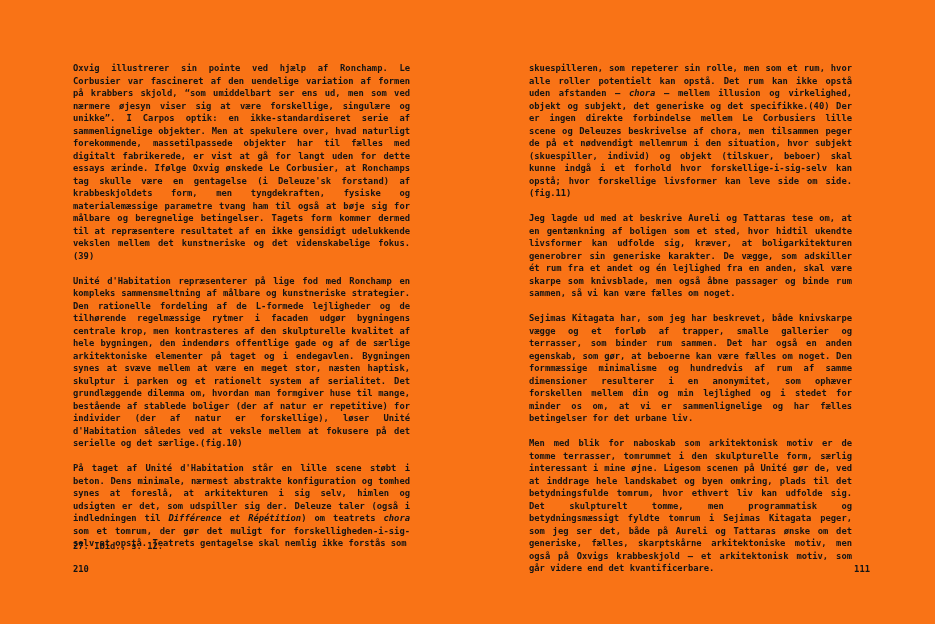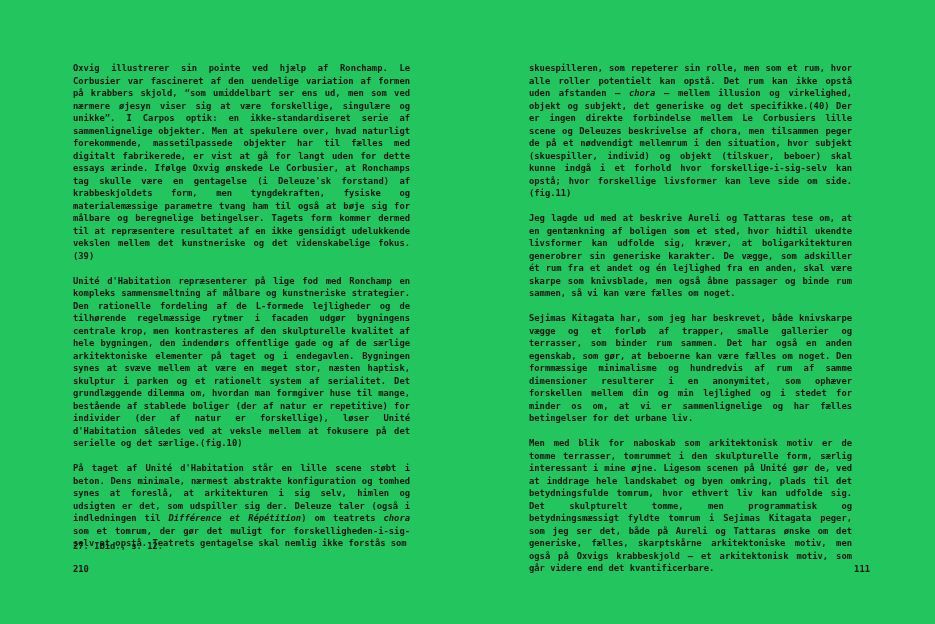--- a/index.html
+++ b/index.html
@@ -10,21 +10,21 @@
   body {
     width: 935px;
     height: 624px;
     position: relative;
     overflow: hidden;
     font-family: "DejaVu Sans Mono", "Liberation Mono", monospace;
   }
   .spread {
     position: absolute;
     inset: 0;
-    background: #22c55e;
+    background: #f97316;
   }
   .page {
     position: absolute;
     top: 0;
     height: 624px;
   }
   .page-left  { left: 0;   width: 467px; }
   .page-right { left: 467px; width: 468px; }
 
   .text-column {

